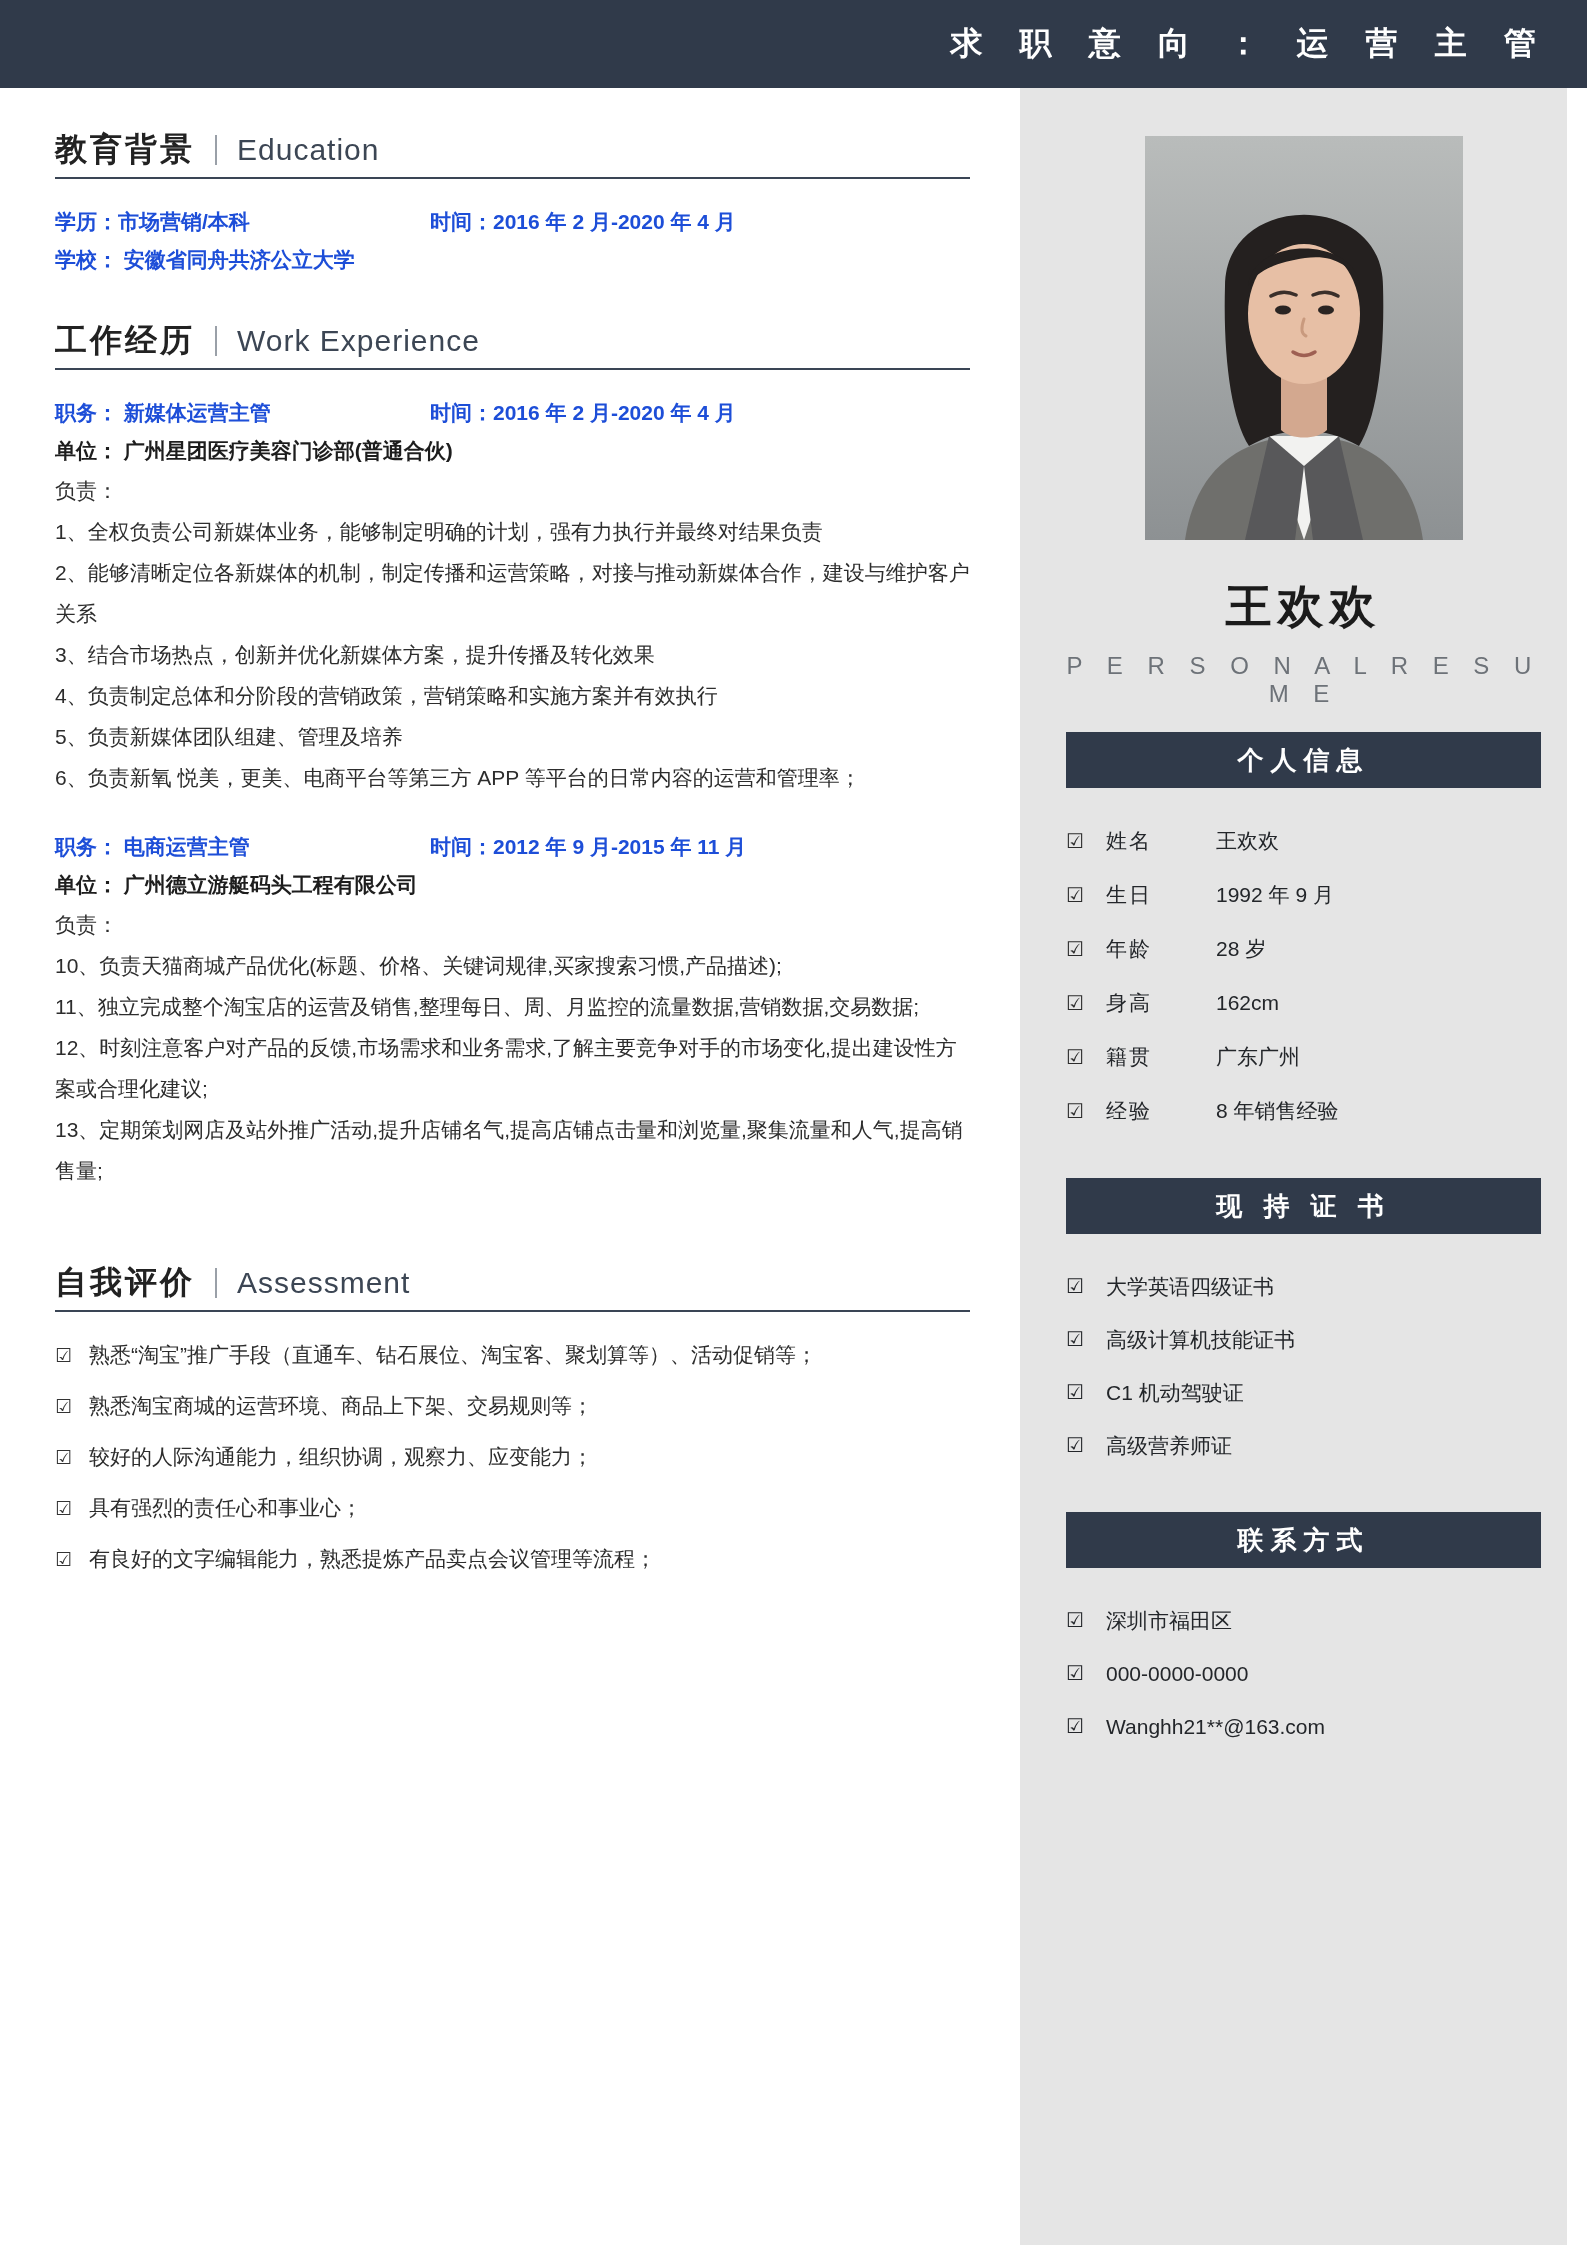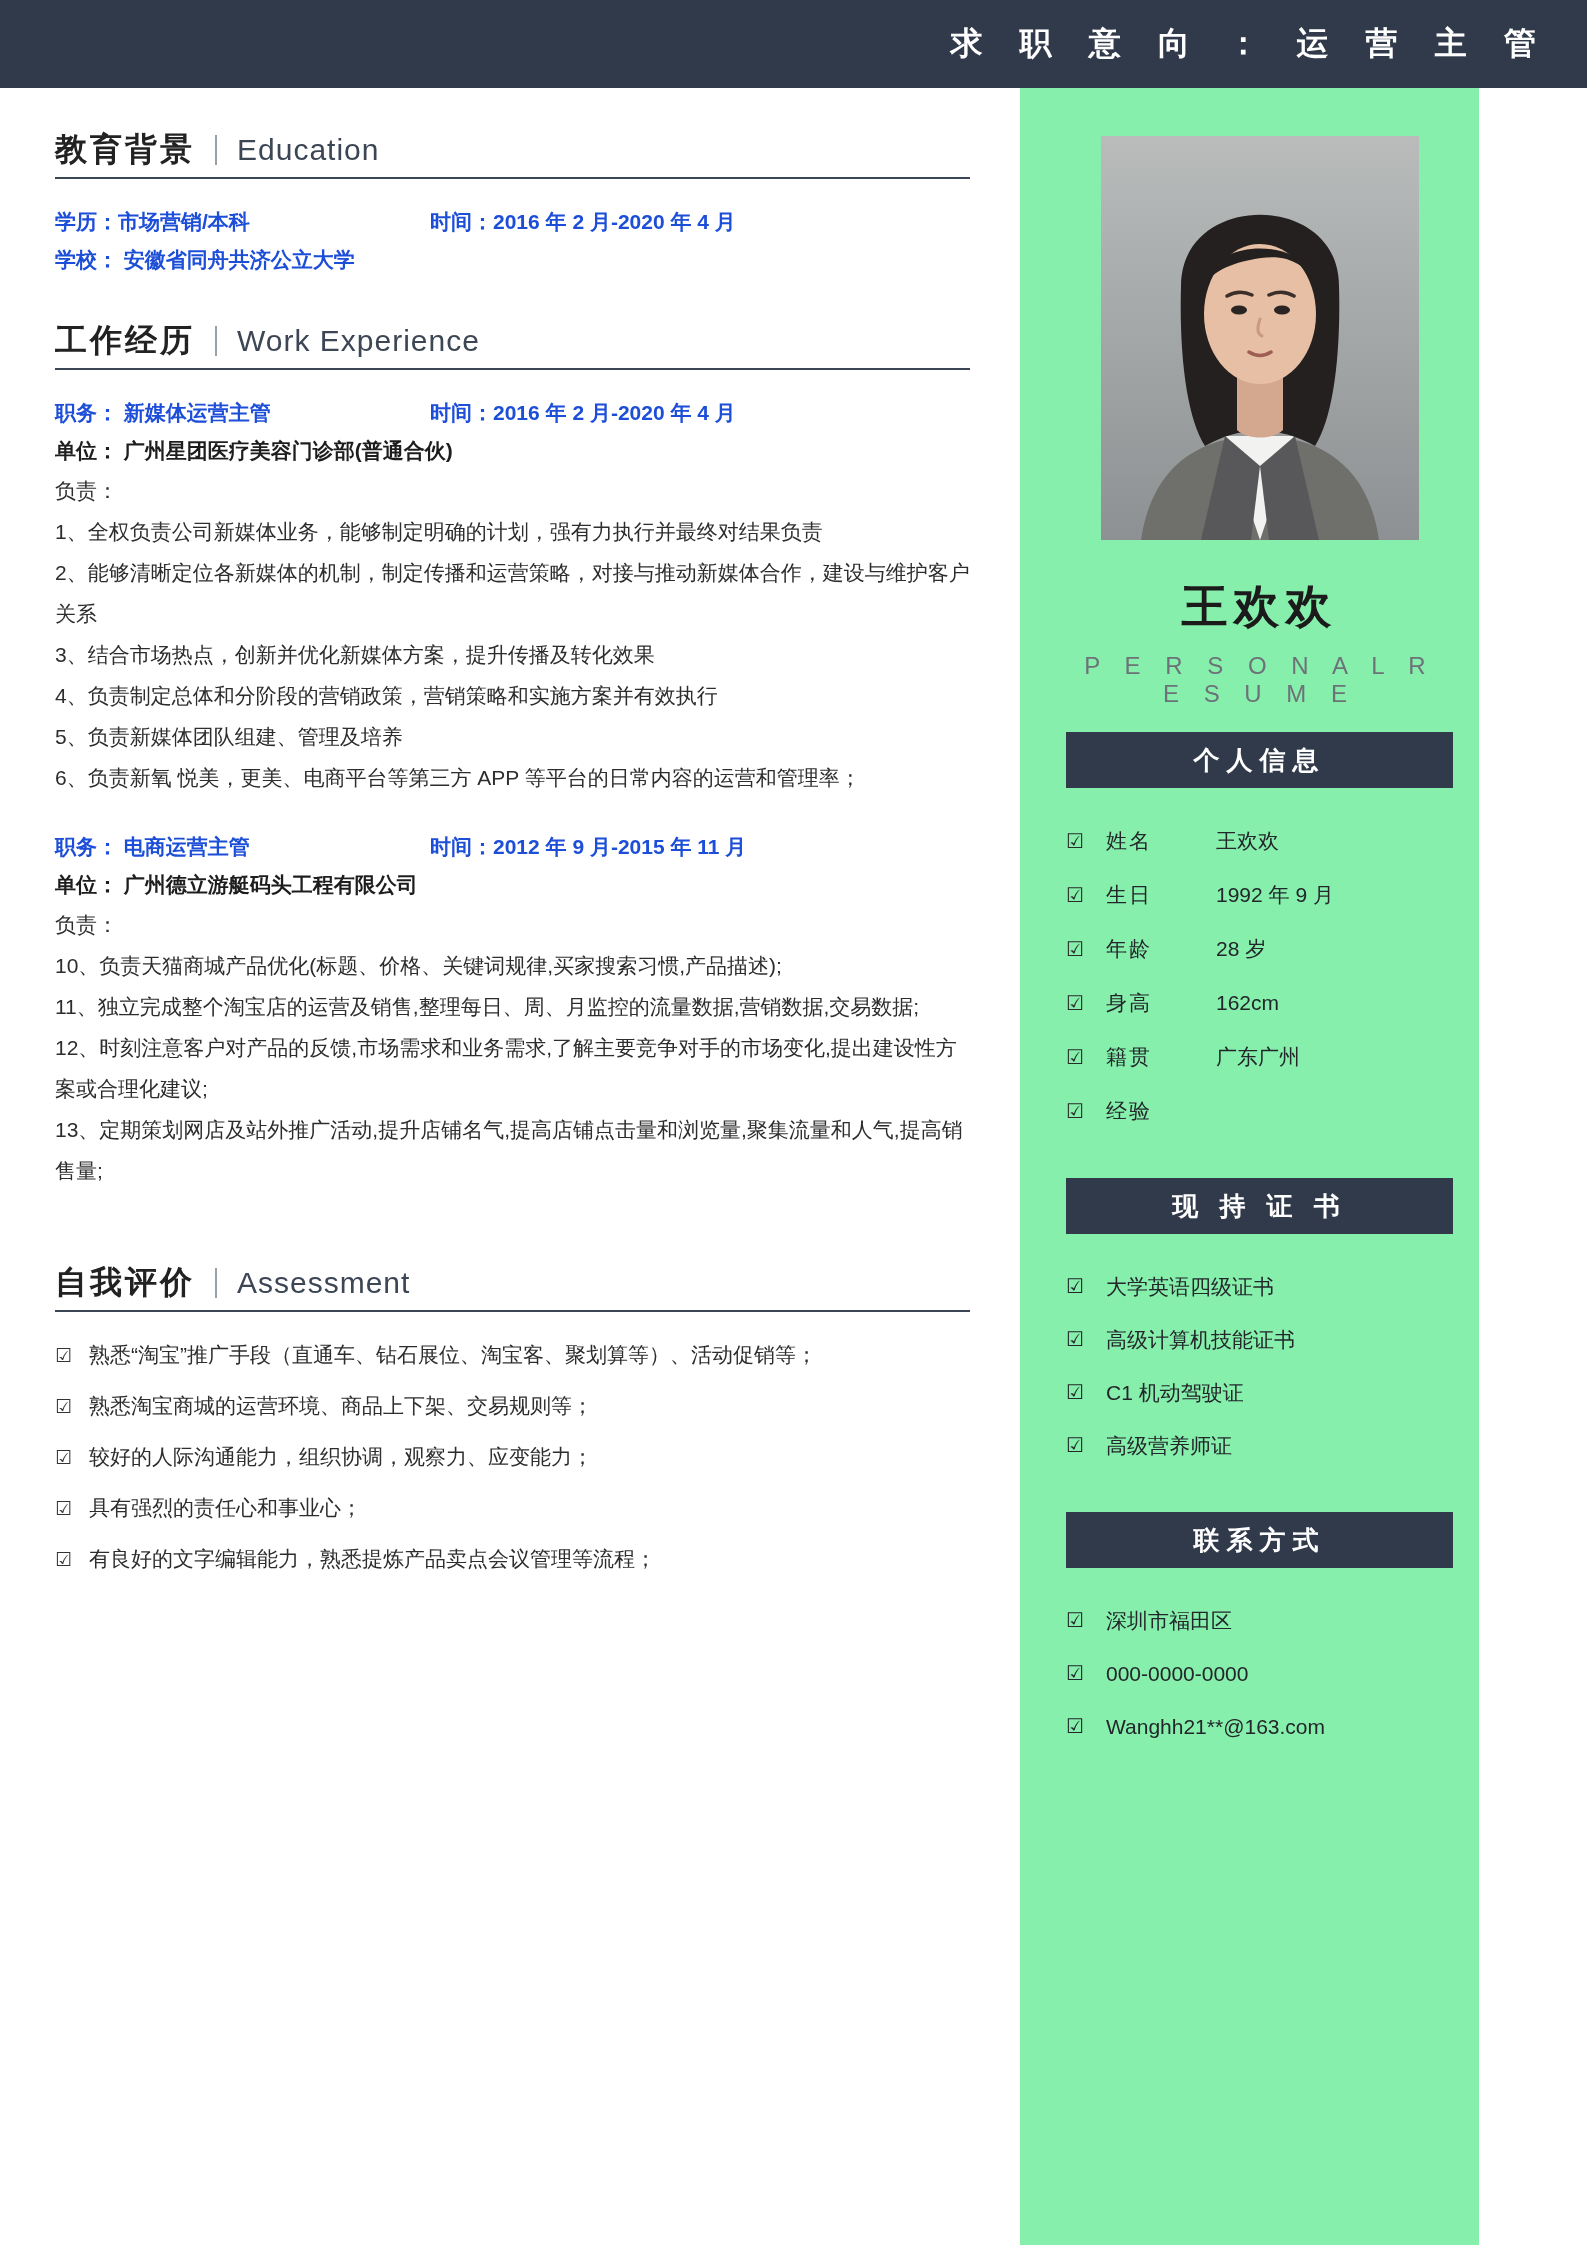--- a/index.html
+++ b/index.html
@@ -40,22 +40,22 @@
     height: 2157px;
     box-sizing: border-box;
   }
   .left {
     width: 1020px;
     box-sizing: border-box;
     padding: 40px 50px 0 55px;
     background: #ffffff;
   }
   .right {
-    width: 459px;
-    background: #86efac;
+    width: 547px;
+    background: #e5e5e5;
     box-sizing: border-box;
     padding: 48px 26px 0 46px;
   }
 
   
   .sec-head {
     display: flex;
     align-items: baseline;
     border-bottom: 2px solid #3a4555;
     padding-bottom: 5px;
@@ -356,20 +356,21 @@
         <span class="v">162cm</span>
       </div>
       <div class="info-row">
         <span class="box">☑</span>
         <span class="k">籍贯</span>
         <span class="v">广东广州</span>
       </div>
       <div class="info-row">
         <span class="box">☑</span>
         <span class="k">经验</span>
+        <span class="v">8 年销售经验</span>
       </div>
     </div>
 
     <div class="group">
       <div class="bar">现 持 证 书</div>
       <div class="list-row">
         <span class="box">☑</span>
         <span>大学英语四级证书</span>
       </div>
       <div class="list-row">

